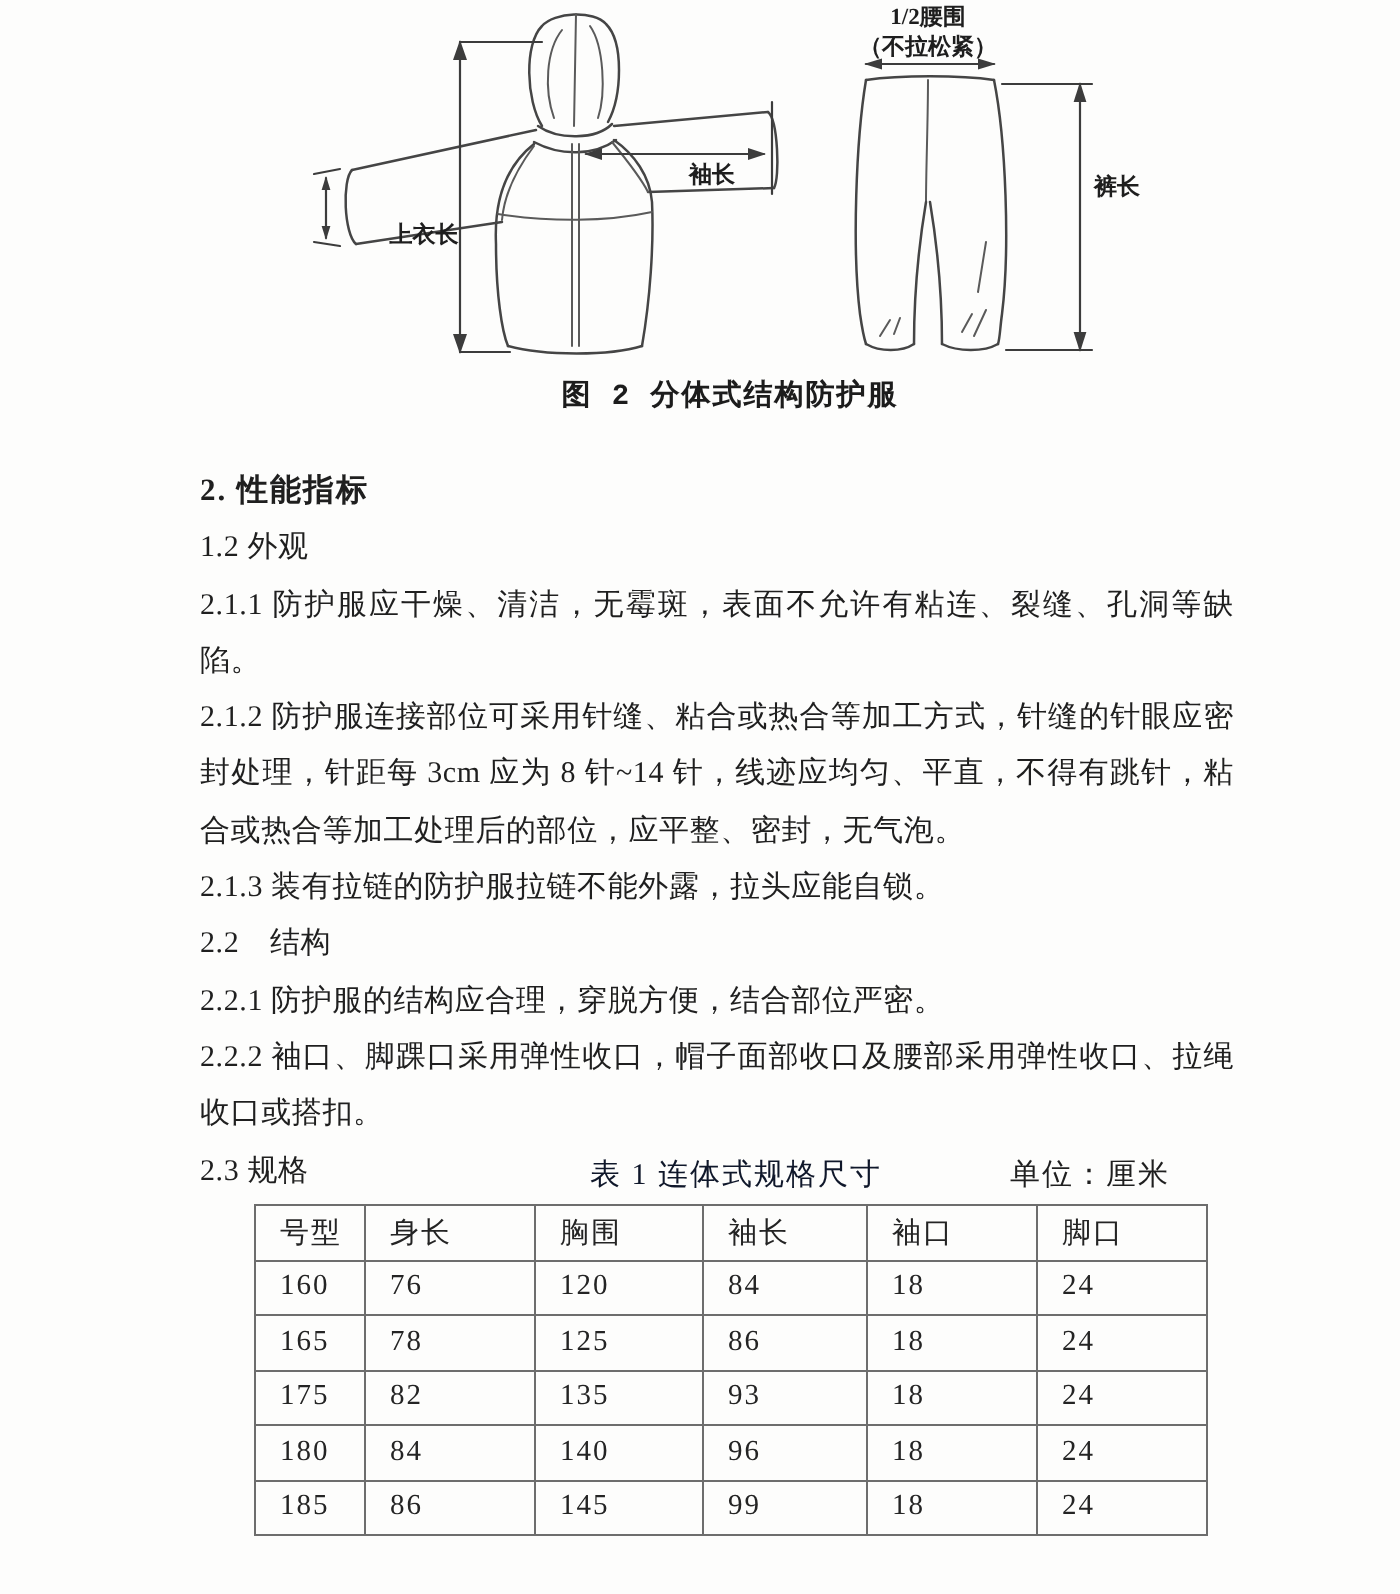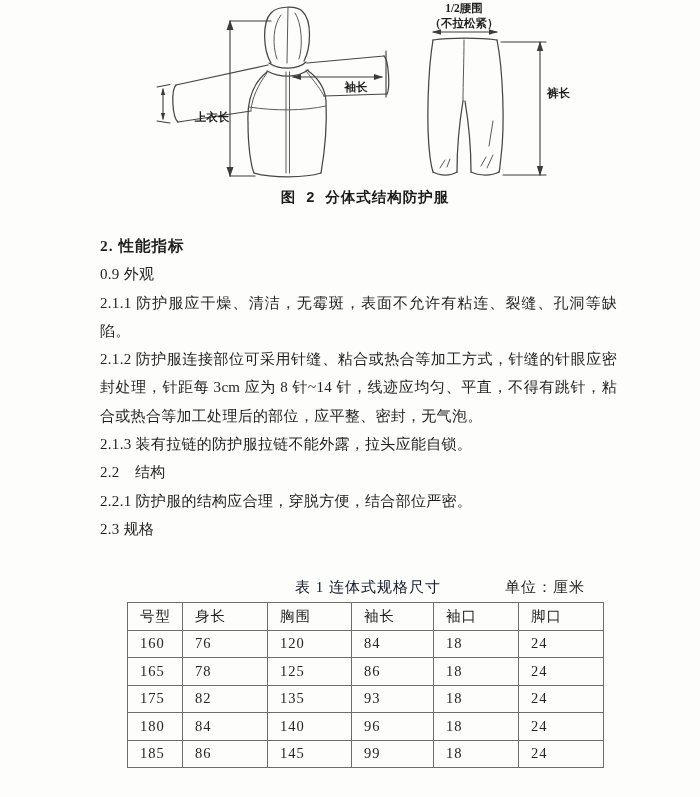--- a/index.html
+++ b/index.html
@@ -156,26 +156,27 @@
       <polygon points="540,41 536.8,51 543.2,51"></polygon>
       <polygon points="540,176 536.8,166 543.2,166"></polygon>
       <text x="547" y="97" text-anchor="start">裤长</text>
     </g>
   </svg>
 
   <div class="figure-caption">图 2  分体式结构防护服</div>
 
   <div class="textblock">
     <p class="heading">2. 性能指标</p>
-    <p>0.9 外观</p>
+    <p>1.2 外观</p>
     <p>2.1.1 防护服应干燥、清洁，无霉斑，表面不允许有粘连、裂缝、孔洞等缺陷。</p>
     <p>2.1.2 防护服连接部位可采用针缝、粘合或热合等加工方式，针缝的针眼应密封处理，针距每 3cm 应为 8 针~14 针，线迹应均匀、平直，不得有跳针，粘合或热合等加工处理后的部位，应平整、密封，无气泡。</p>
     <p>2.1.3 装有拉链的防护服拉链不能外露，拉头应能自锁。</p>
     <p>2.2　结构</p>
     <p>2.2.1 防护服的结构应合理，穿脱方便，结合部位严密。</p>
+    <p>2.2.2 袖口、脚踝口采用弹性收口，帽子面部收口及腰部采用弹性收口、拉绳收口或搭扣。</p>
     <p>2.3 规格</p>
   </div>
 
   <div class="tcaption">表 1  连体式规格尺寸</div>
   <div class="tunit">单位：厘米</div>
 
   <table class="spec">
     <colgroup>
       <col style="width:55px">
         <col style="width:85px">

